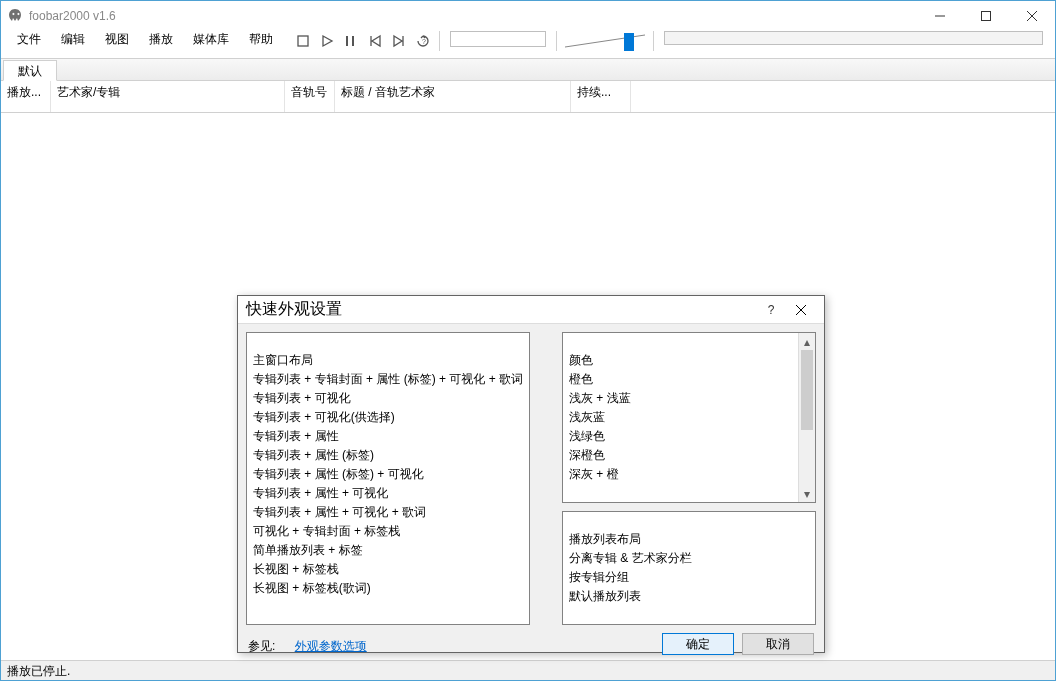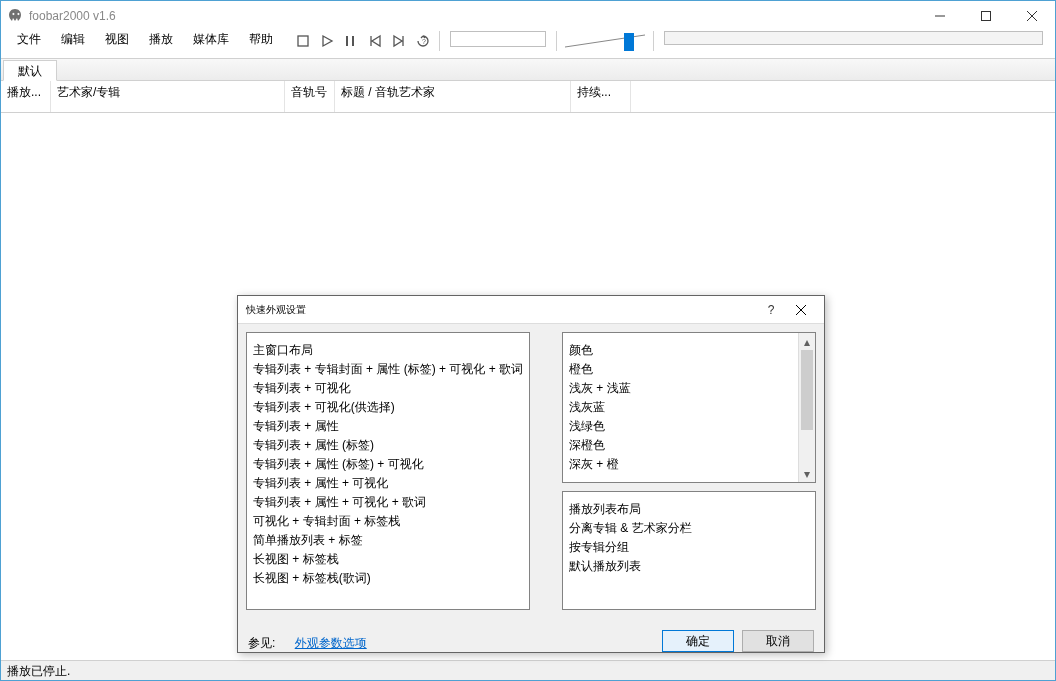--- a/index.html
+++ b/index.html
@@ -29,24 +29,24 @@
   
   .colheaders { height:32px; display:flex; border-bottom:1px solid #d0d0d0; background:#fff;}
   .colh { border-right:1px solid #e4e4e4; padding:3px 6px; overflow:hidden; white-space:nowrap; text-overflow:ellipsis;}
   
   .content { flex:1; background:#fff; position:relative;}
   
   .statusbar { height:20px; border-top:1px solid #d0d0d0; background:#f0f0f0; padding:2px 6px; font-size:12px;}
   
   .dialog { position:absolute; left:236px; top:182px; width:588px; height:358px; border:1px solid #646464; background:#f0f0f0; box-shadow:2px 2px 8px rgba(0,0,0,0.25); display:flex; flex-direction:column;}
   .dlg-title { height:28px; background:#fff; display:flex; align-items:center; padding:0 8px; border-bottom:1px solid #ddd;}
-  .dlg-title-text { flex:1; font-size:10px;}
+  .dlg-title-text { flex:1; font-size:16px;}
   .dlg-tbtn { width:30px; height:28px; display:flex; align-items:center; justify-content:center; color:#333;}
   .dlg-body { flex:1; padding:8px; display:flex; gap:8px;}
-  .listbox { background:#fff; border:1px solid #828282; overflow-y:auto; font-size:12px; padding:8px 0;}
+  .listbox { background:#fff; border:1px solid #828282; overflow-y:auto; font-size:12px; padding:18px 0;}
   .listbox.hdr-first .li:first-child { color:#000; }
   .li { padding:1px 6px; white-space:nowrap; cursor:default;}
   .left-col { flex:1; display:flex; flex-direction:column;}
   .right-col { flex:1; display:flex; flex-direction:column; gap:8px;margin-left:24px;}
   .right-top { flex:1.1; position:relative;}
   .right-bot { flex:1;}
   .right-top .listbox { height:100%; }
   .right-bot .listbox { height:100%; }
   .left-col .listbox { height:100%; }
   .dlg-footer { height:34px; display:flex; align-items:flex-end; padding:0 10px; gap:8px;}

